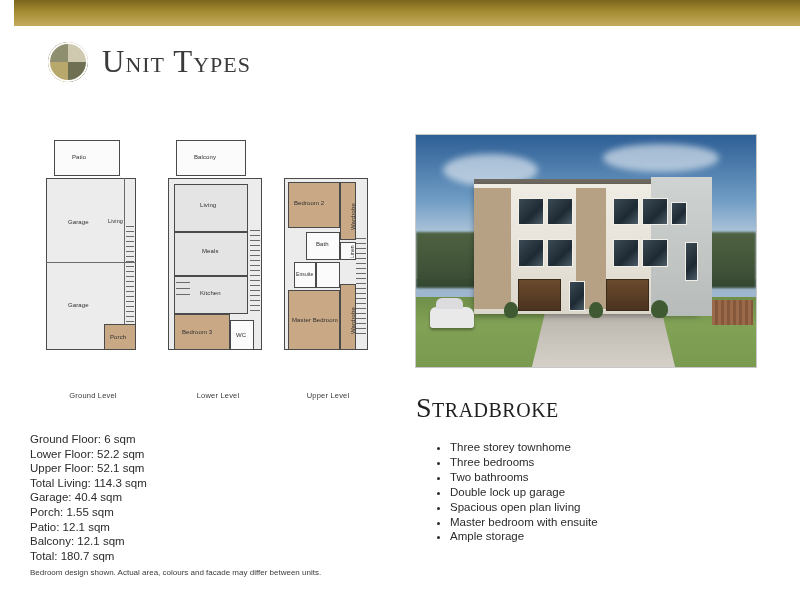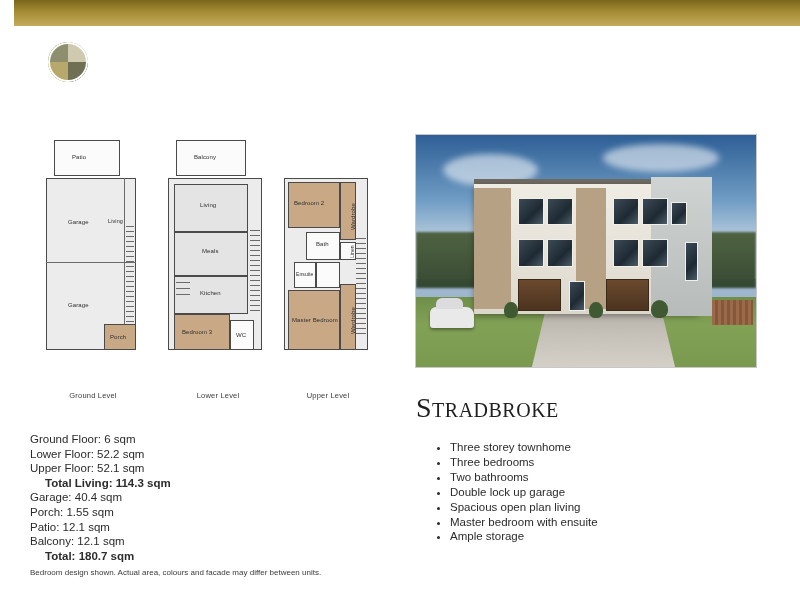--- a/index.html
+++ b/index.html
@@ -244,21 +244,21 @@
 
   
   .specs {
     position: absolute;
     left: 30px; top: 432px;
     width: 230px;
     font-size: 11.5px;
     line-height: 14.6px;
     color: #2b2b2b;
   }
-  .specs .bold { font-weight: bold; margin-left: 15px; }
+  .specs .bold { font-weight: normal; }
   .disclaimer {
     position: absolute;
     left: 30px; top: 568px;
     font-size: 8px;
     color: #3a3a3a;
   }
 </style>
 </head>
 <body>
 
@@ -266,20 +266,21 @@
 <div class="page-edge-left"></div>
 
 <div class="header">
   <span class="logo-mark">
     <i class="logo-q1"></i>
       <i class="logo-q2"></i>
       <i class="logo-q3"></i>
       <i class="logo-q4"></i>
     <span class="ring"></span>
   </span>
+  <span class="page-title">Unit Types</span>
 </div>
 
 <div class="plans">
 
   <div class="plan" style="left:0; width:94px; height:250px;">
     <div class="box white" style="left:8px; top:6px; width:66px; height:36px;"></div>
     <div class="lbl" style="left:26px; top:20px;">Patio</div>
 
     <div class="box" style="left:0px; top:44px; width:90px; height:172px;"></div>
     <div class="thinline" style="left:78px; top:44px; width:1px; height:172px;"></div>

